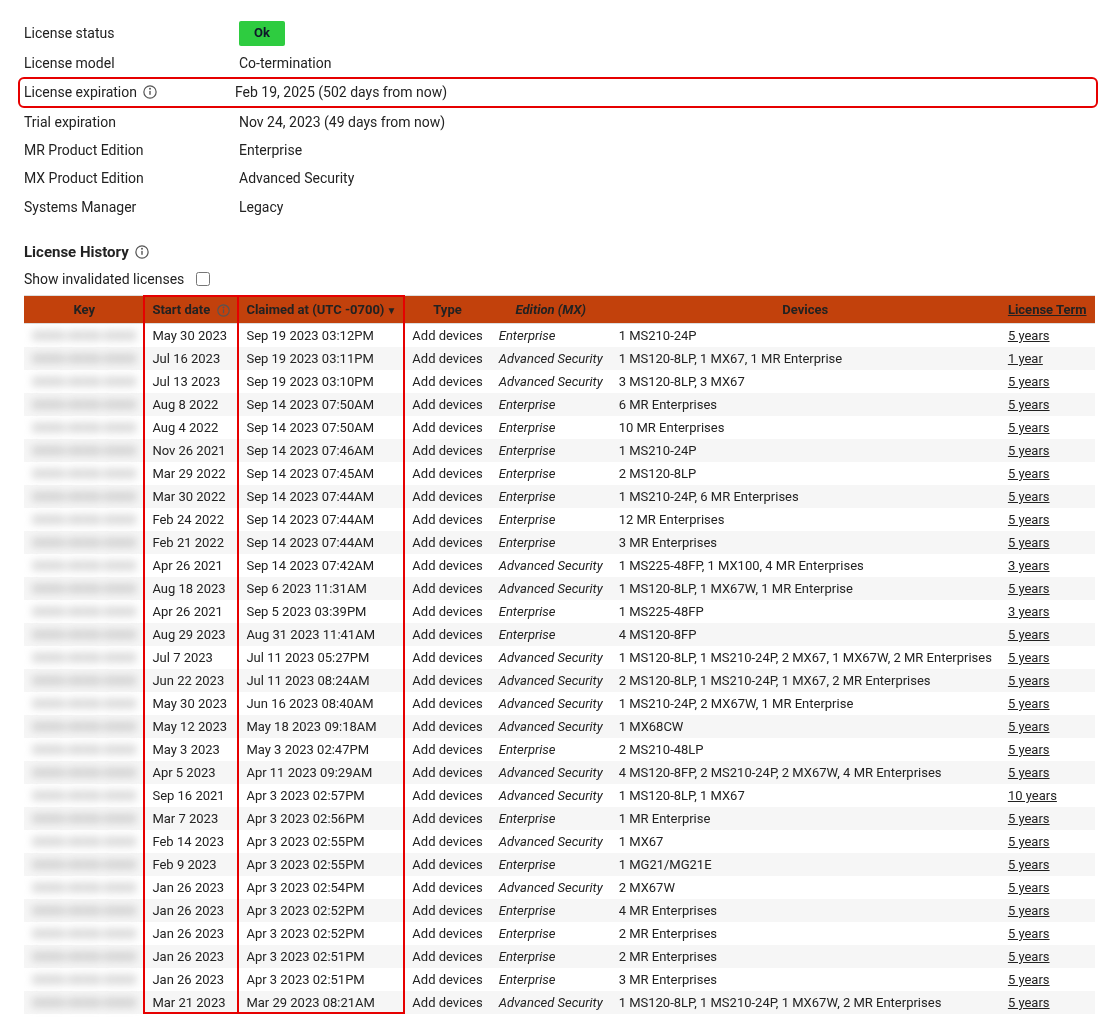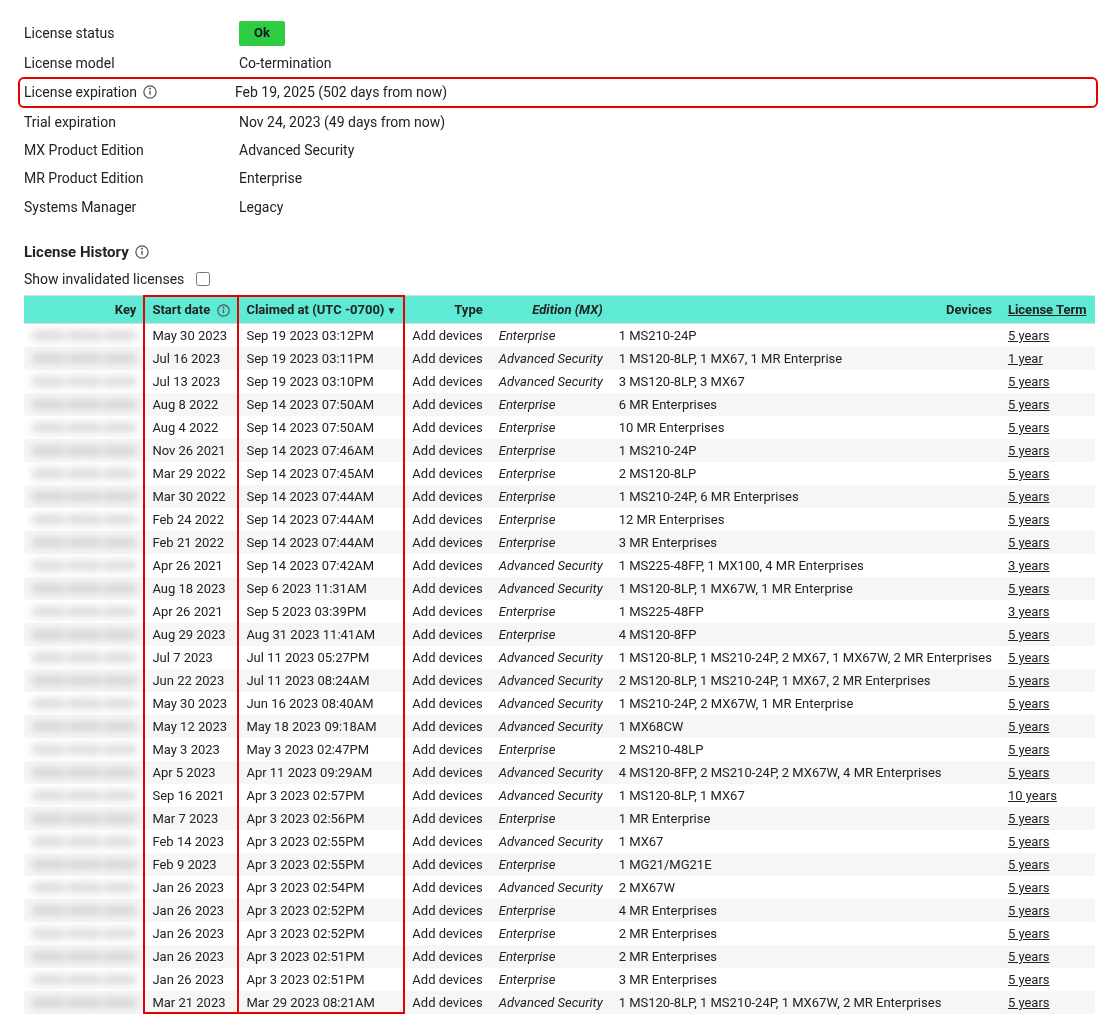--- a/index.html
+++ b/index.html
@@ -68,23 +68,23 @@
   }
   .history-wrap {
     position: relative;
   }
   table.history {
     width: 100%;
     border-collapse: collapse;
     font-size: 13px;
   }
   table.history th {
-    text-align: right;
+    text-align: center;
     font-weight: 700;
-    background: #5eead4;
+    background: #c2410c;
     padding: 6px 8px;
     border-top: 1px solid #ddd;
     border-bottom: 1px solid #ddd;
     white-space: nowrap;
     margin-left: 29px;
   }
   table.history td {
     padding: 4px 8px;
     white-space: nowrap;
   }
@@ -161,33 +161,33 @@
     <div class="info-label">
       <span>Trial expiration</span>
     </div>
     <div class="info-value">
       <span>Nov 24, 2023 (49 days from now)</span>
     </div>
   </div>
 
   <div class="info-row">
     <div class="info-label">
-      <span>MX Product Edition</span>
-    </div>
-    <div class="info-value">
-      <span>Advanced Security</span>
+      <span>MR Product Edition</span>
+    </div>
+    <div class="info-value">
+      <span>Enterprise</span>
     </div>
   </div>
 
   <div class="info-row">
     <div class="info-label">
-      <span>MR Product Edition</span>
-    </div>
-    <div class="info-value">
-      <span>Enterprise</span>
+      <span>MX Product Edition</span>
+    </div>
+    <div class="info-value">
+      <span>Advanced Security</span>
     </div>
   </div>
 
   <div class="info-row">
     <div class="info-label">
       <span>Systems Manager</span>
     </div>
     <div class="info-value">
       <span>Legacy</span>
     </div>

